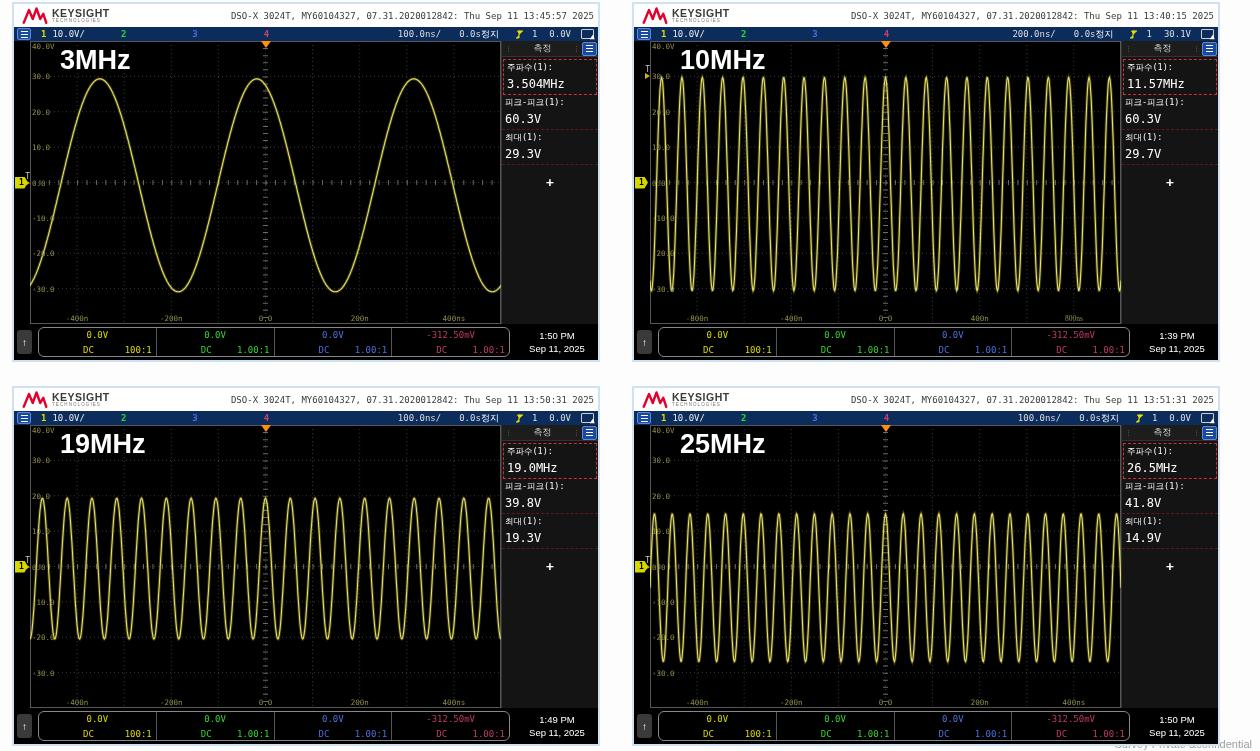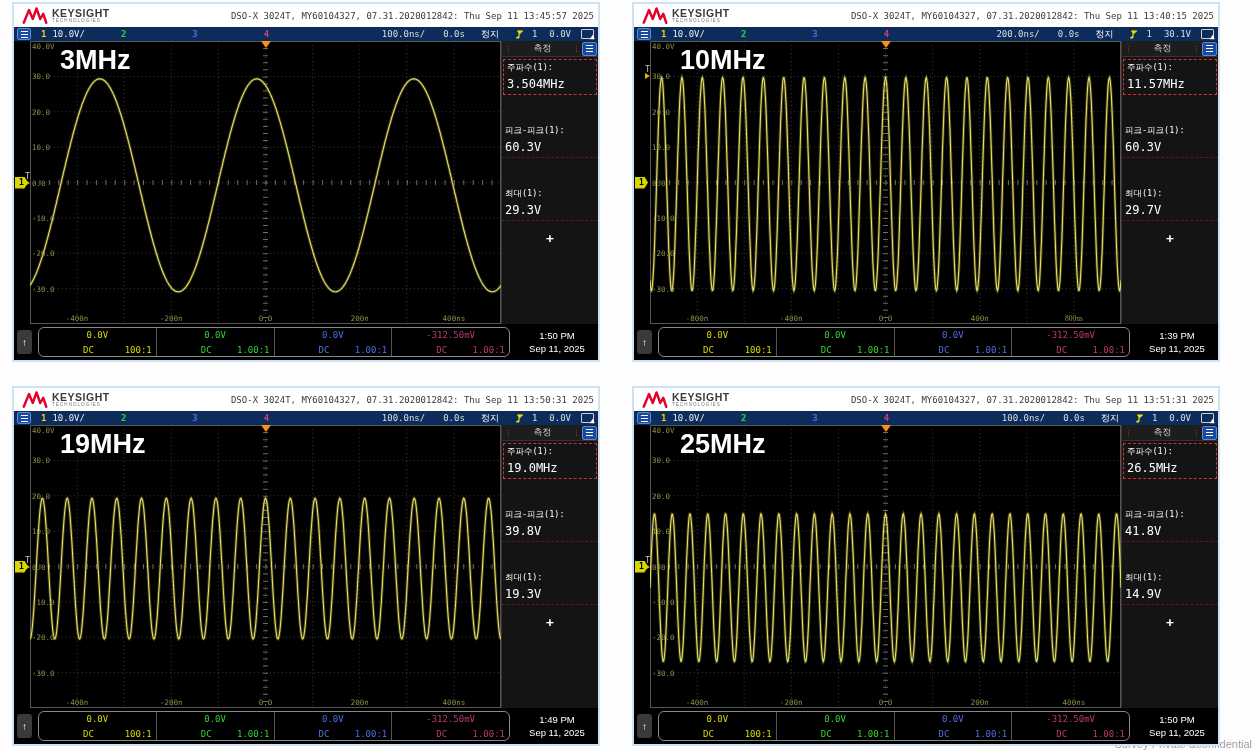--- a/index.html
+++ b/index.html
@@ -20,21 +20,21 @@
   .menu-btn{width:12px;height:10px;margin-left:3px;background:#1a4a9e;border:1px solid #5a8ae0;border-radius:2px;
             display:flex;align-items:center;justify-content:center;}
   .icon-list{width:7px;height:7px;background:repeating-linear-gradient(#fff 0 1px,transparent 1px 3px);}
   .ch1n{color:#e6d800;margin-left:10px;font-weight:bold;}
   .chscale{color:#e8e8e8;margin-left:6px;}
   .ch2n{color:#2fd42f;margin-left:36px;font-weight:bold;}
   .ch3n{color:#4a6fe0;margin-left:66px;font-weight:bold;}
   .ch4n{color:#c84070;margin-left:66px;font-weight:bold;}
   .tb{margin-left:auto;}
   .delay{margin-left:18px;}
-  .runstate{margin-left:16px;color:#fff;}
+  .runstate{color:#fff;}
   .trig-slope{margin-left:16px;display:inline-flex;}
   .trign{margin-left:8px;}
   .trigv{margin-left:12px;}
   .curs{margin-left:10px;margin-right:4px;position:relative;width:11px;height:8px;
         border:1px solid #cfcfcf;border-radius:1px;}
   .curs::after{content:"";position:absolute;right:-2px;bottom:-3px;width:0;height:0;
         border-left:4px solid #fff;border-top:3px solid transparent;border-bottom:3px solid transparent;
         transform:rotate(35deg);}
   
   .body{height:283px;display:flex;background:#000;}
@@ -56,21 +56,21 @@
               display:flex;align-items:center;justify-content:center;
               clip-path:polygon(0 0,72% 0,100% 50%,72% 100%,0 100%);}
   
   .mpanel{flex:1;background:#141414;border-left:1px solid #333;display:flex;flex-direction:column;
           font-family:"DejaVu Sans Mono",monospace;color:#e8e8e8;}
   .mhead{height:15px;display:flex;align-items:center;background:#1d1d1d;border-bottom:1px solid #333;padding:0 1px;}
   .mgrip{color:#707070;font-size:7px;padding:0 2px;}
   .mtitle{flex:1;text-align:center;font-size:9px;color:#cfcfcf;}
   .mbtn{width:13px;height:12px;background:#1a4a9e;border:1px solid #5a8ae0;border-radius:2px;
         display:flex;align-items:center;justify-content:center;}
-  .mitem{padding:2px 3px 3px 3px;border-bottom:1px dashed #5c1a1a;margin-top:28px;}
+  .mitem{padding:2px 3px 3px 3px;border-bottom:1px dashed #5c1a1a;}
   .mitem.hl{border:1px dashed #d03030;margin:2px 1px 0 1px;}
   .mlabel{font-size:8.5px;color:#fff;}
   .mvalue{font-size:12px;color:#fff;margin-top:3px;}
   .madd{text-align:center;color:#fff;font-size:13px;font-weight:bold;padding:10px 0;}
   
   .bbar{height:36px;background:#000;display:flex;align-items:center;}
   .upbtn{width:15px;height:24px;margin-left:3px;background:#3a3a3a;border-radius:3px;color:#fff;
          display:flex;align-items:center;justify-content:center;font-size:10px;}
   .chgroup{flex:1;display:flex;align-self:stretch;margin:3px 6px;border:1px solid #888;border-radius:6px;overflow:hidden;}
   .chbox{flex:1;display:flex;flex-direction:column;justify-content:space-between;padding:2px 4px 1px 4px;border-right:1px solid #555;}

